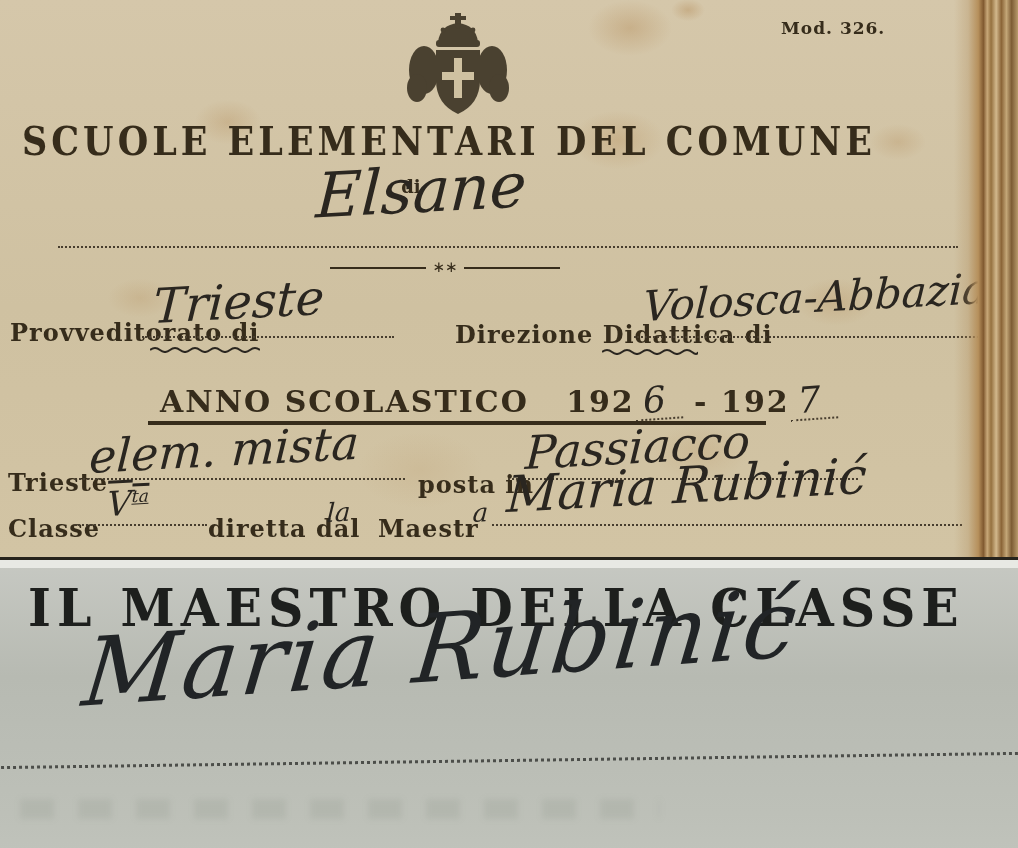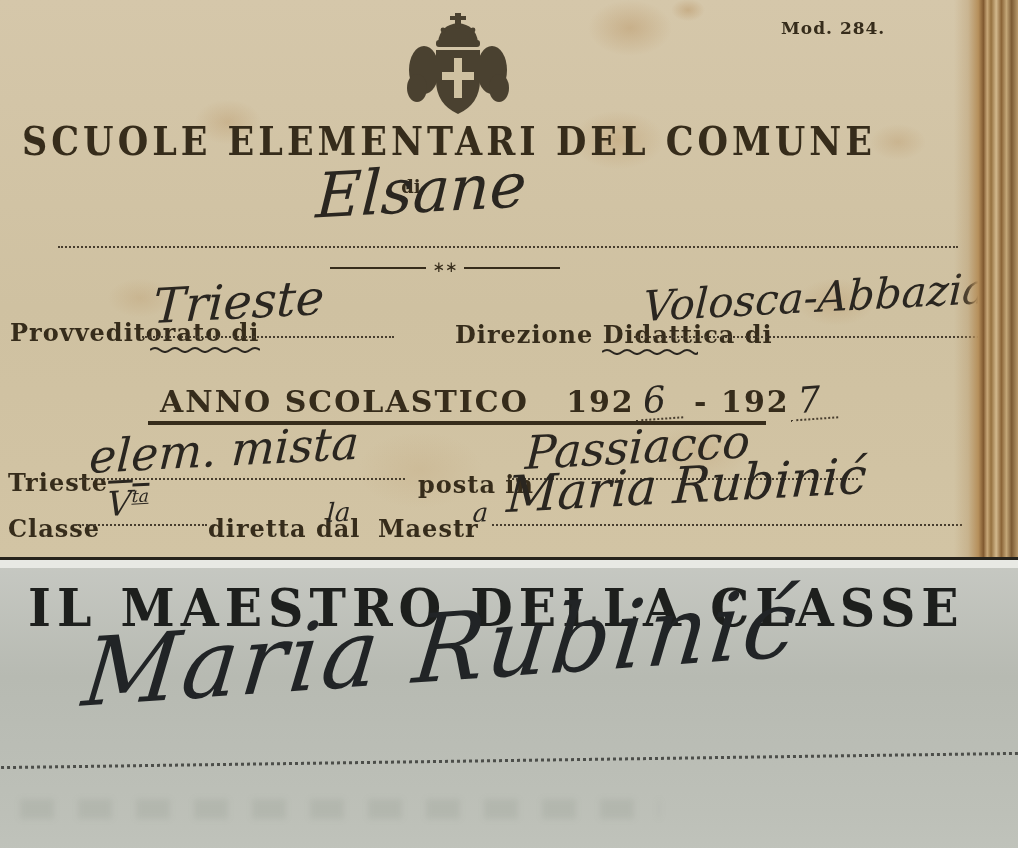--- a/index.html
+++ b/index.html
@@ -105,21 +105,21 @@
     filter:blur(3px);opacity:.55;
   }
 </style>
 </head>
 <body>
 
 <div class="page">
 
   <div class="cover">
 
-    <div class="txt print mod">Mod. 284.</div>
+    <div class="txt print mod">Mod. 326.</div>
 
     <svg class="txt" style="left:388px;top:12px;" width="140" height="106" viewBox="0 0 140 106">
       <g fill="#4a4130" stroke="none">
         <rect x="67" y="1" width="6" height="11"></rect>
         <rect x="62" y="4" width="16" height="4"></rect>
         <path d="M50 30 Q52 13 70 11 Q88 13 90 30 Z"></path>
         <rect x="48" y="28" width="44" height="7" rx="3"></rect>
         <circle cx="55" cy="18" r="2.4"></circle>
           <circle cx="70" cy="14" r="2.4"></circle>
           <circle cx="85" cy="18" r="2.4"></circle>

